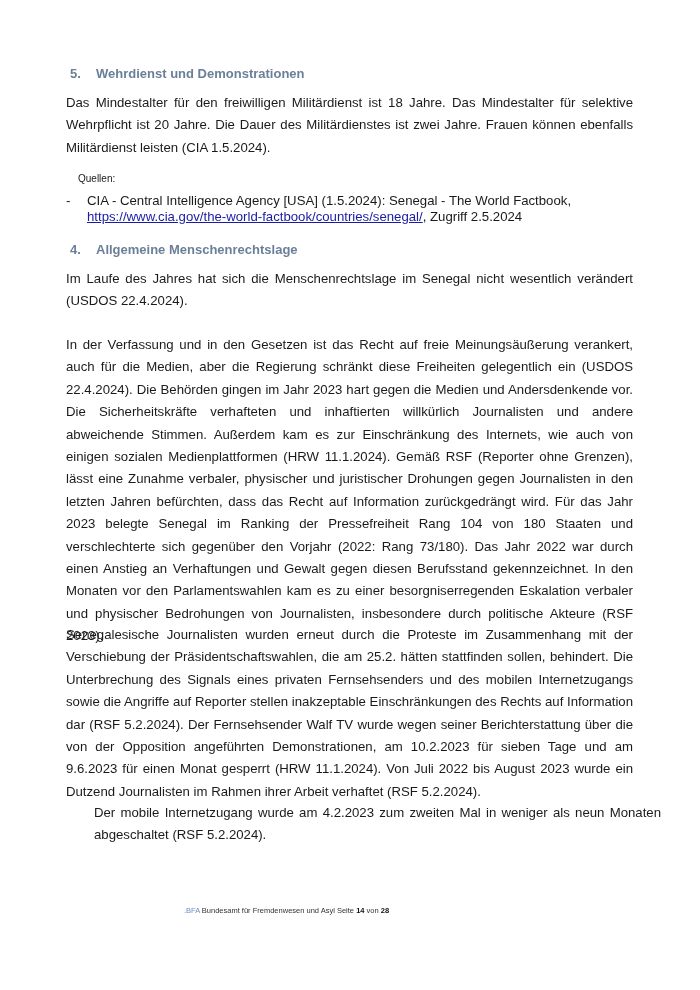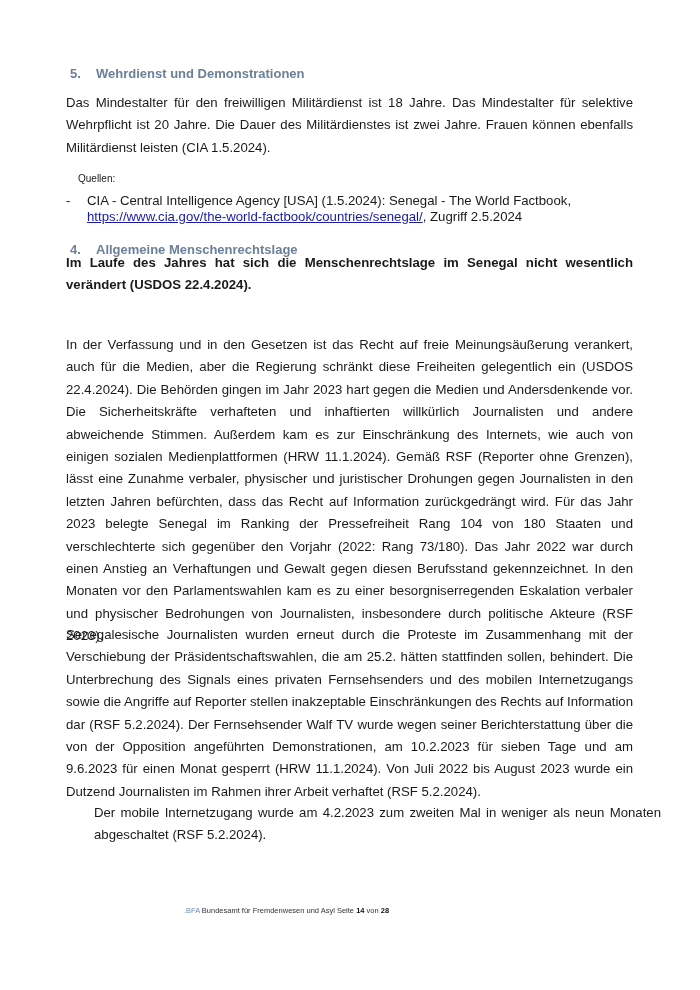--- a/index.html
+++ b/index.html
@@ -33,21 +33,21 @@
 
   <div class="src-item" style="top:193px;">
     <span class="src-dash">-</span>
     <span class="src-text"><span>CIA - Central Intelligence Agency [USA] (1.5.2024): Senegal - The World Factbook,</span><br><a class="link" href="#">https://www.cia.gov/the-world-factbook/countries/senegal/</a><span>, Zugriff 2.5.2024</span></span>
   </div>
 
   <h2 style="top:242px;">
     <span class="h2-num">4.</span><span>Allgemeine Menschenrechtslage</span>
   </h2>
 
-  <p class="body" style="top:252px;font-weight:bold;">Im Laufe des Jahres hat sich die Menschenrechtslage im Senegal nicht wesentlich verändert (USDOS 22.4.2024).</p>
+  <p class="body" style="top:268px;">Im Laufe des Jahres hat sich die Menschenrechtslage im Senegal nicht wesentlich verändert (USDOS 22.4.2024).</p>
 
   <p class="body" style="top:334px;">In der Verfassung und in den Gesetzen ist das Recht auf freie Meinungsäußerung verankert, auch für die Medien, aber die Regierung schränkt diese Freiheiten gelegentlich ein (USDOS 22.4.2024). Die Behörden gingen im Jahr 2023 hart gegen die Medien und Andersdenkende vor. Die Sicherheitskräfte verhafteten und inhaftierten willkürlich Journalisten und andere abweichende Stimmen. Außerdem kam es zur Einschränkung des Internets, wie auch von einigen sozialen Medienplattformen (HRW 11.1.2024). Gemäß RSF (Reporter ohne Grenzen), lässt eine Zunahme verbaler, physischer und juristischer Drohungen gegen Journalisten in den letzten Jahren befürchten, dass das Recht auf Information zurückgedrängt wird. Für das Jahr 2023 belegte Senegal im Ranking der Pressefreiheit Rang 104 von 180 Staaten und verschlechterte sich gegenüber den Vorjahr (2022: Rang 73/180). Das Jahr 2022 war durch einen Anstieg an Verhaftungen und Gewalt gegen diesen Berufsstand gekennzeichnet. In den Monaten vor den Parlamentswahlen kam es zu einer besorgniserregenden Eskalation verbaler und physischer Bedrohungen von Journalisten, insbesondere durch politische Akteure (RSF 2023).</p>
 
   <p class="body" style="top:624px;">Senegalesische Journalisten wurden erneut durch die Proteste im Zusammenhang mit der Verschiebung der Präsidentschaftswahlen, die am 25.2. hätten stattfinden sollen, behindert. Die Unterbrechung des Signals eines privaten Fernsehsenders und des mobilen Internetzugangs sowie die Angriffe auf Reporter stellen inakzeptable Einschränkungen des Rechts auf Information dar (RSF 5.2.2024). Der Fernsehsender Walf TV wurde wegen seiner Berichterstattung über die von der Opposition angeführten Demonstrationen, am 10.2.2023 für sieben Tage und am 9.6.2023 für einen Monat gesperrt (HRW 11.1.2024). Von Juli 2022 bis August 2023 wurde ein Dutzend Journalisten im Rahmen ihrer Arbeit verhaftet (RSF 5.2.2024).</p>
 
   <p class="body" style="top:802px;margin-left:28px;">Der mobile Internetzugang wurde am 4.2.2023 zum zweiten Mal in weniger als neun Monaten abgeschaltet (RSF 5.2.2024).</p>
 </div>
 
 <div class="footer">
   <span class="brand"><span>.</span><span>BFA</span></span>

